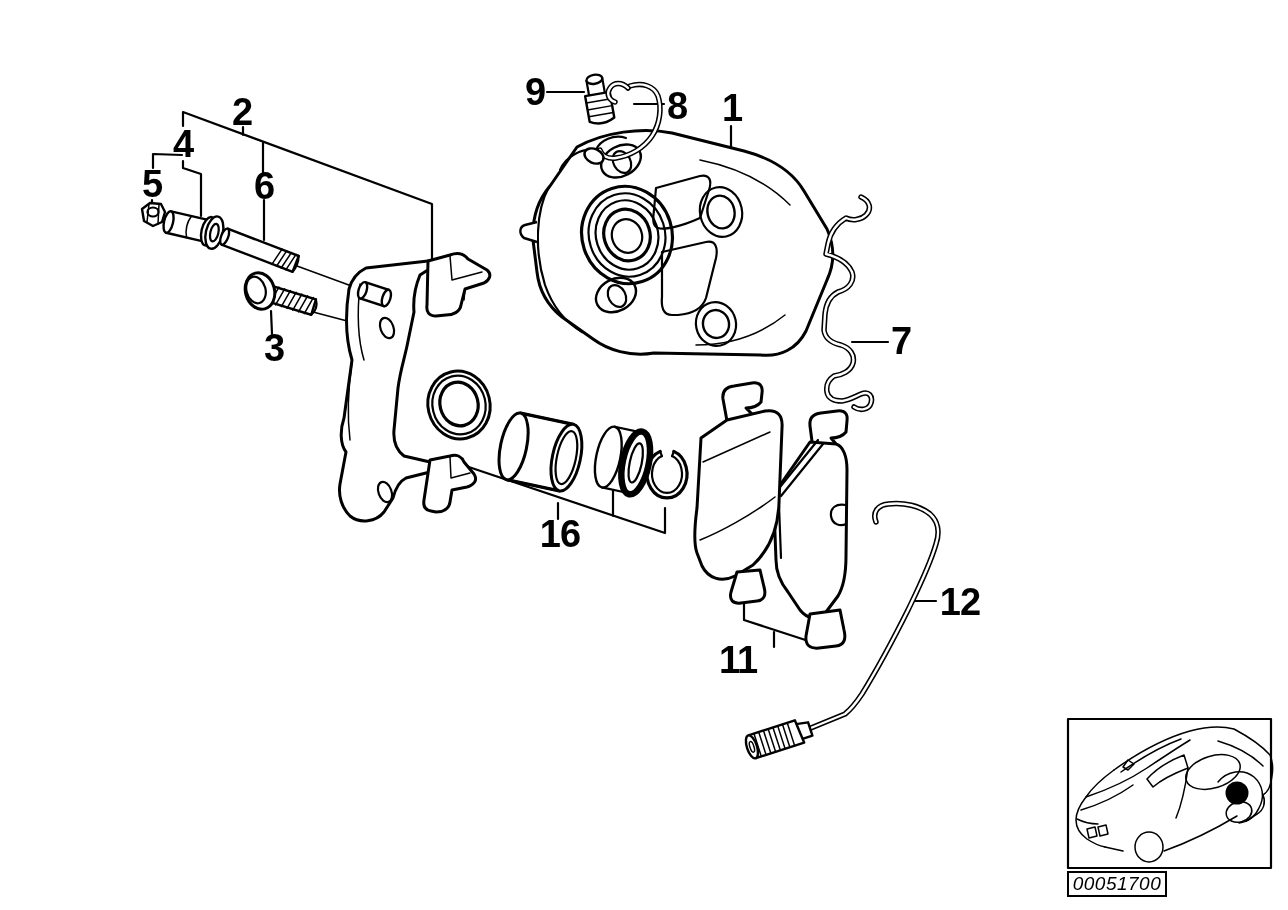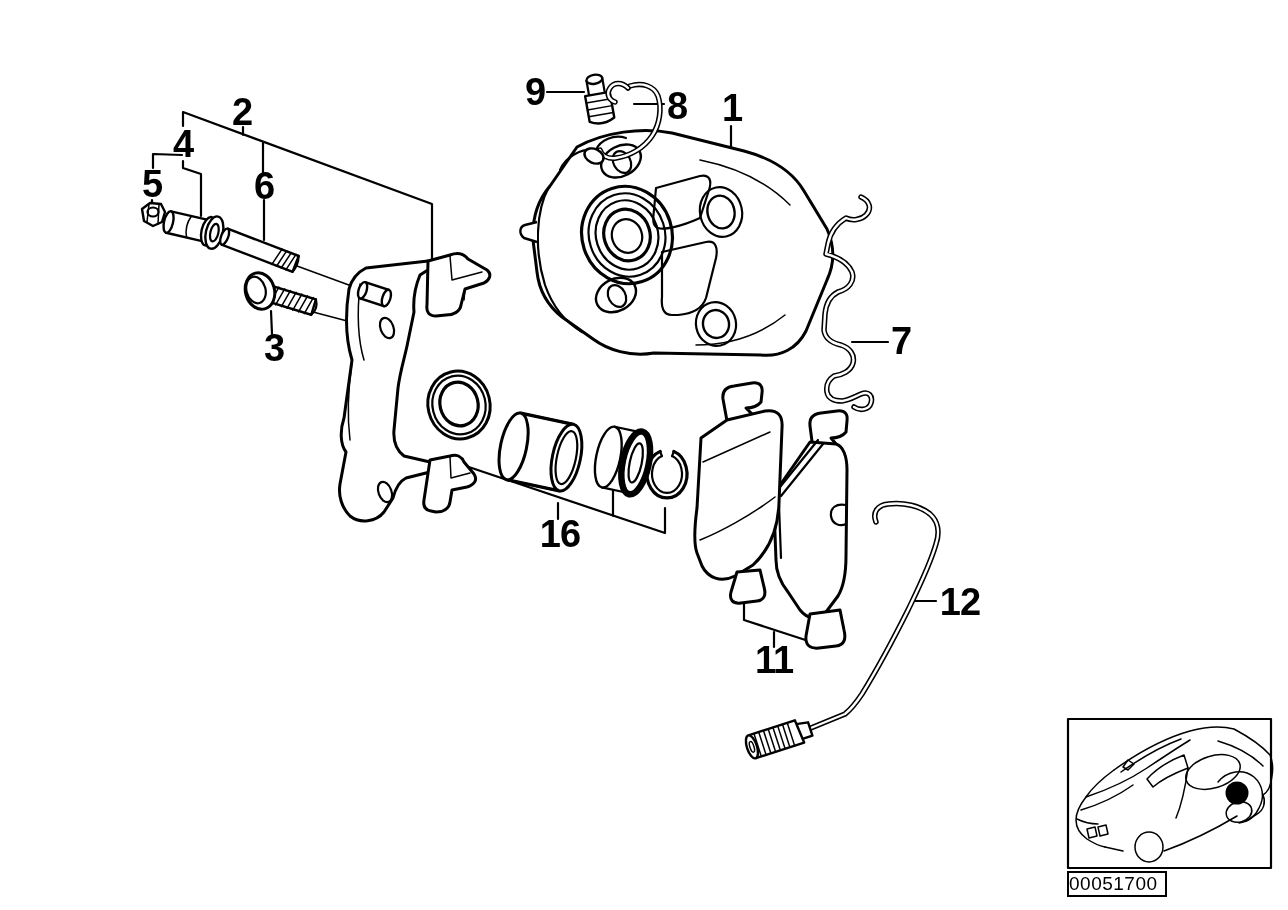--- a/index.html
+++ b/index.html
@@ -5,21 +5,21 @@
   :root { --ln:#000000; --bg:#ffffff; }
   html,body{margin:0;padding:0;background:var(--bg);}
   .stage{position:relative;width:1288px;height:910px;background:var(--bg);
          font-family:"Liberation Sans",sans-serif;overflow:hidden;}
   .stage svg{position:absolute;left:0;top:0;}
   .callout{position:absolute;transform:translate(-50%,-50%);
            font-weight:bold;font-size:38px;letter-spacing:-1px;line-height:1;
            color:var(--ln);z-index:5;cursor:pointer;user-select:none;}
   .code-box{position:absolute;left:1067px;top:871px;width:100px;height:26px;
             box-sizing:border-box;border:2px solid var(--ln);display:flex;
-            align-items:center;justify-content:flex-start;z-index:5;}
+            align-items:center;justify-content:center;z-index:5;font-style:italic;}
   .code-box span{font-size:19px;letter-spacing:.5px;color:var(--ln);}
   
   .o2{fill:none;stroke:var(--ln);stroke-width:2.2;stroke-linecap:round;stroke-linejoin:round}
   .o3{fill:none;stroke:var(--ln);stroke-width:3.2;stroke-linecap:round;stroke-linejoin:round}
   .t {fill:none;stroke:var(--ln);stroke-width:1.5;stroke-linecap:round;stroke-linejoin:round}
   .f2{fill:var(--bg);stroke:var(--ln);stroke-width:2.4;stroke-linejoin:round}
   .f3{fill:var(--bg);stroke:var(--ln);stroke-width:3;stroke-linejoin:round}
   .f6{fill:var(--bg);stroke:var(--ln);stroke-width:6.5;stroke-linejoin:round}
   .w {fill:none;stroke:var(--ln);stroke-width:5.5;stroke-linecap:round;stroke-linejoin:round}
   .wi{fill:none;stroke:var(--bg);stroke-width:2.4;stroke-linecap:round;stroke-linejoin:round}
@@ -221,20 +221,20 @@
   <div class="callout" style="left:732px;top:108px">1</div>
   <div class="callout" style="left:242px;top:112px">2</div>
   <div class="callout" style="left:274px;top:348px">3</div>
   <div class="callout" style="left:183px;top:144px">4</div>
   <div class="callout" style="left:152px;top:184px">5</div>
   <div class="callout" style="left:264px;top:186px">6</div>
   <div class="callout" style="left:901px;top:341px">7</div>
   <div class="callout" style="left:677px;top:106px">8</div>
   <div class="callout" style="left:535px;top:92px">9</div>
   <div class="callout" style="left:560px;top:534px">16</div>
-  <div class="callout" style="left:774px;top:660px">11</div>
+  <div class="callout" style="left:738px;top:660px">11</div>
   <div class="callout" style="left:960px;top:602px">12</div>
 
   <div class="code-box">
     <span>00051700</span>
   </div>
 
 </div>
 
 </body></html>

